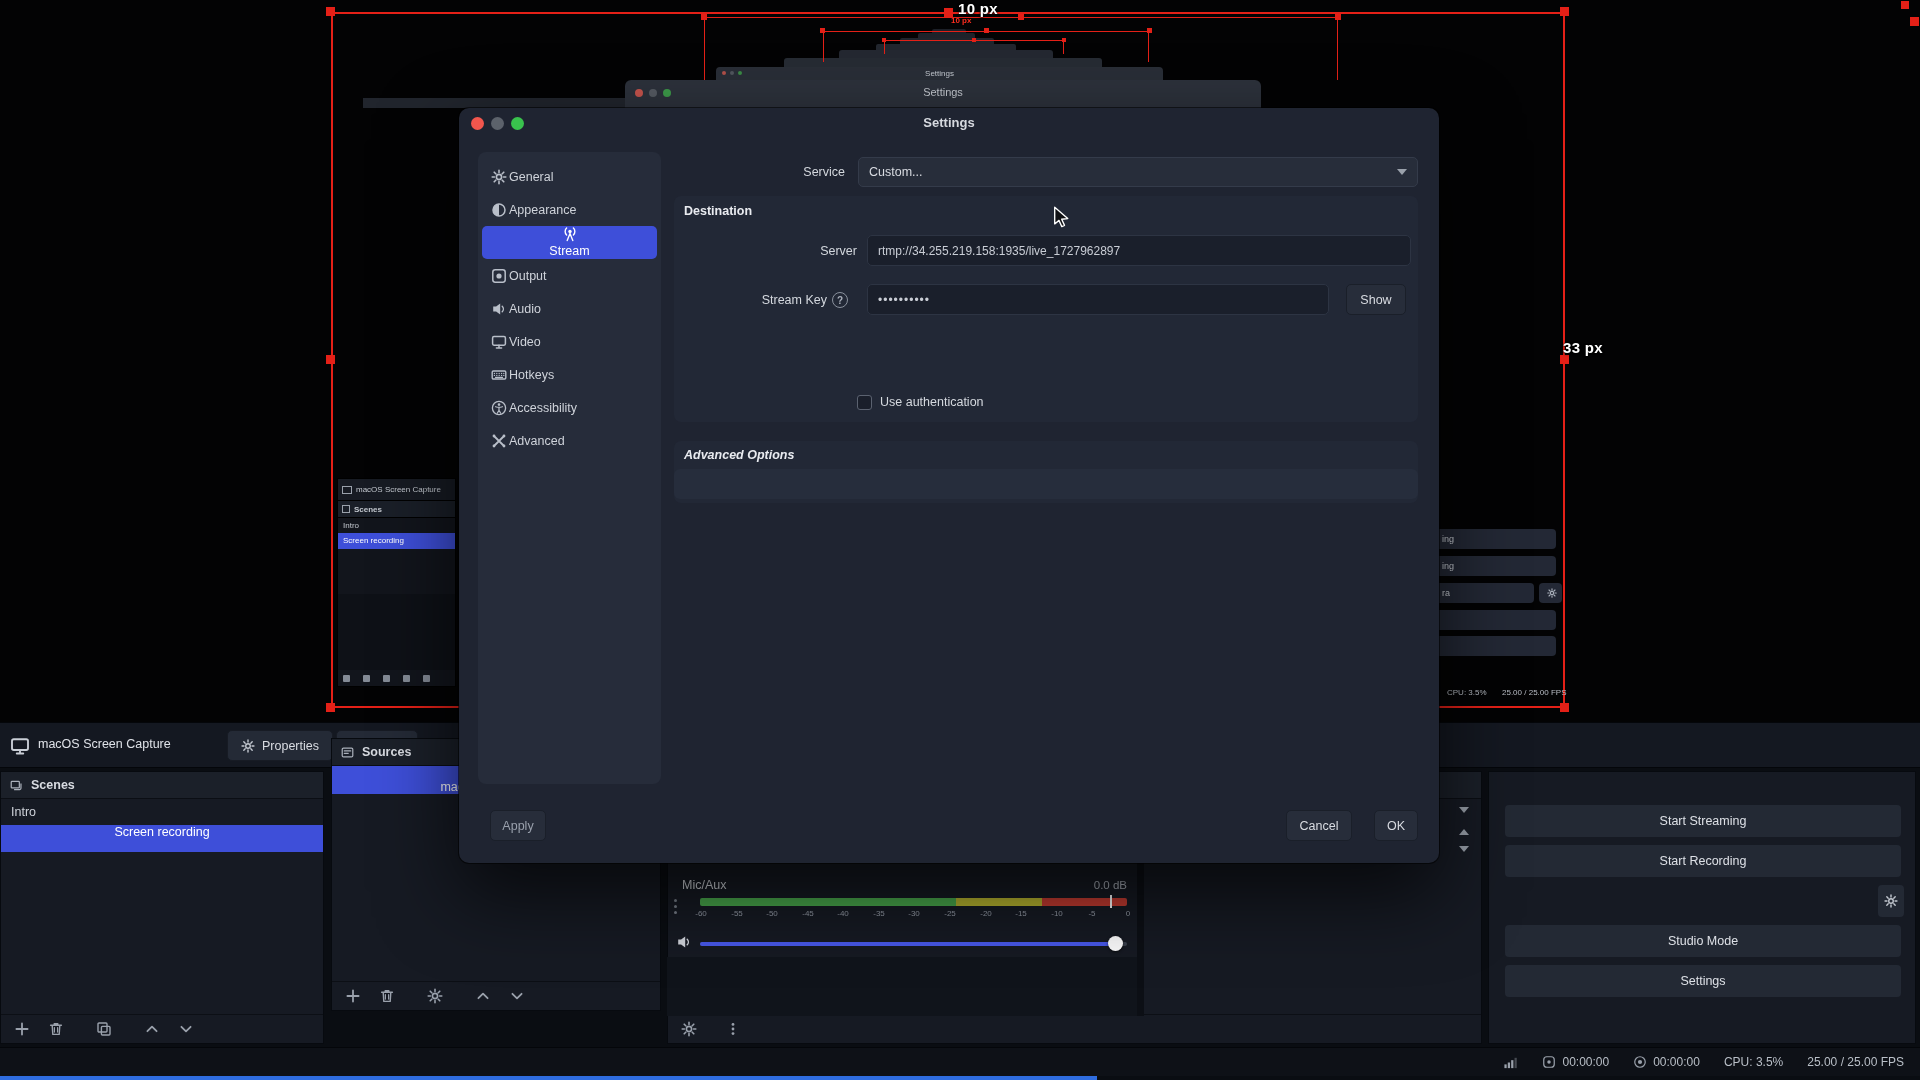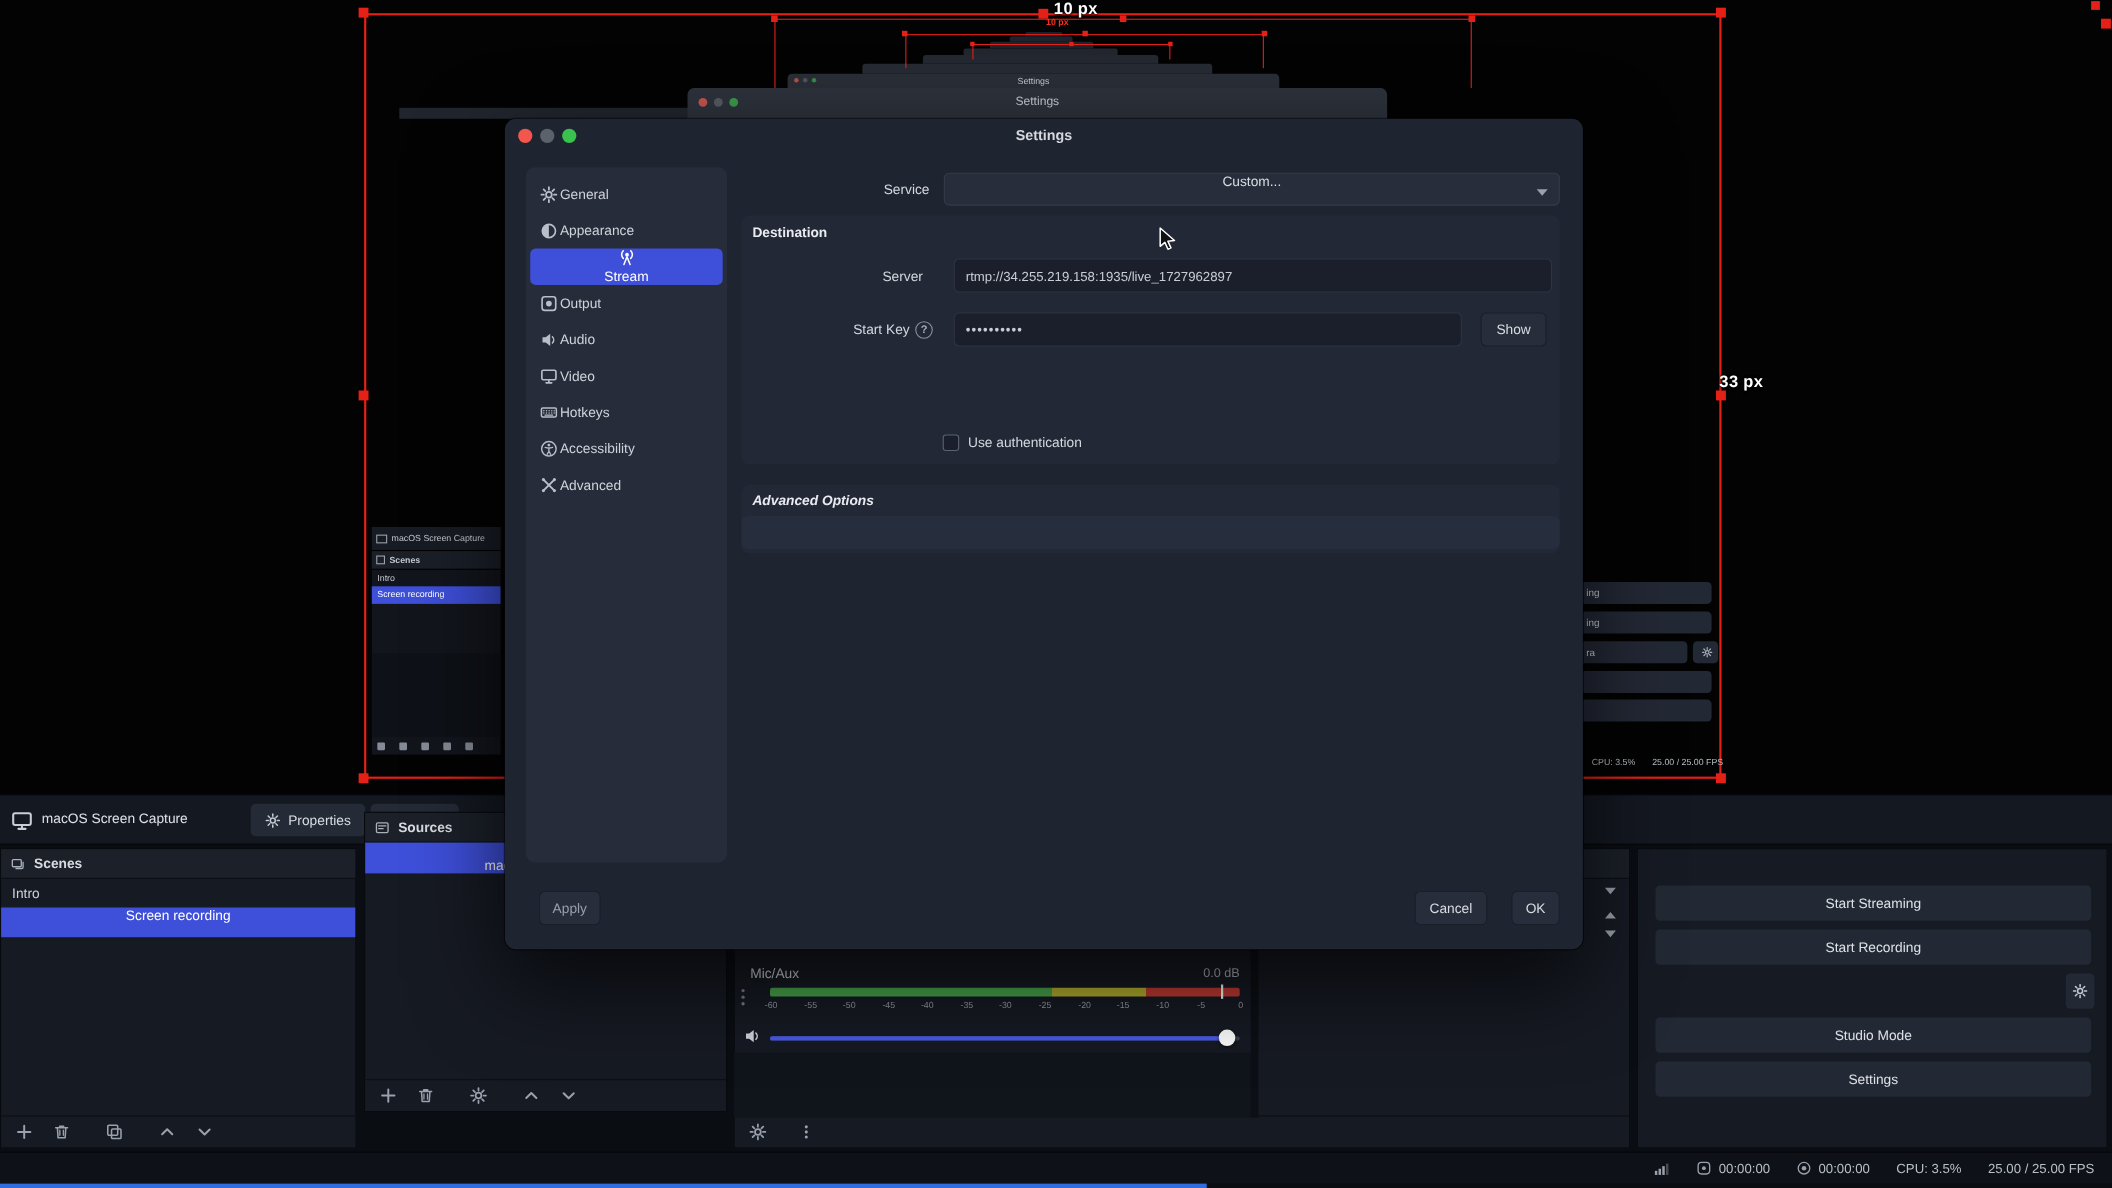--- a/index.html
+++ b/index.html
@@ -433,31 +433,31 @@
             <circle cx="3" cy="3" r="1.4" fill="currentColor"></circle>
             <circle cx="13" cy="3" r="1.4" fill="currentColor"></circle>
             <circle cx="3" cy="13" r="1.4" fill="currentColor"></circle>
             <circle cx="13" cy="13" r="1.4" fill="currentColor"></circle>
           </svg>
         <span>Advanced</span>
       </div>
     </div>
 
     <div class="dlg-lbl" style="left:286px;top:56px;width:100px;">Service</div>
-    <div style="position:absolute;left:399px;top:49px;width:560px;height:30px;background:#272d3a;border:1px solid #343b4a;border-radius:5px;box-sizing:border-box;display:flex;align-items:center;padding:0 10px;font-size:12.5px;color:#d9dce2;flex-direction:column;">
+    <div style="position:absolute;left:399px;top:49px;width:560px;height:30px;background:#272d3a;border:1px solid #343b4a;border-radius:5px;box-sizing:border-box;display:flex;align-items:center;padding:0 10px;font-size:12.5px;color:#d9dce2;">
       <span>Custom...</span>
       <span class="tri down" style="margin-left:auto;"></span>
     </div>
 
     <div class="grp" style="left:215px;top:88px;width:744px;height:226px;"></div>
     <div class="grp-title" style="left:225px;top:96px;">Destination</div>
-    <div class="dlg-lbl" style="left:280px;top:135px;width:100px;">Server</div>
+    <div class="dlg-lbl" style="left:298px;top:135px;width:100px;">Server</div>
     <input class="input" readonly="" style="left: 408px; top: 127px; width: 544px; height: 31px;" value="rtmp://34.255.219.158:1935/live_1727962897">
     <div class="abs" style="left:239px;top:184px;width:150px;display:flex;justify-content:flex-end;align-items:center;gap:5px;">
-      <span style="font-size:12.5px;color:#d4d8de;">Start Key</span>
+      <span style="font-size:12.5px;color:#d4d8de;">Stream Key</span>
       <span class="qmark">?</span>
     </div>
     <input class="input" readonly="" style="left: 408px; top: 176px; width: 462px; height: 31px; letter-spacing: 1px;" value="••••••••••">
     <div class="dbtn" style="left:887px;top:176px;width:60px;">
         <span>Show</span>
       </div>
     <div style="position:absolute;left:398px;top:287px;width:15px;height:15px;background:#1a1f2b;border:1px solid #5b6270;border-radius:3px;box-sizing:border-box;"></div>
     <span class="abs" style="left:421px;top:287px;font-size:12.5px;color:#d5d9df;">Use authentication</span>
 
     <div class="grp" style="left:215px;top:333px;width:744px;height:62px;"></div>

